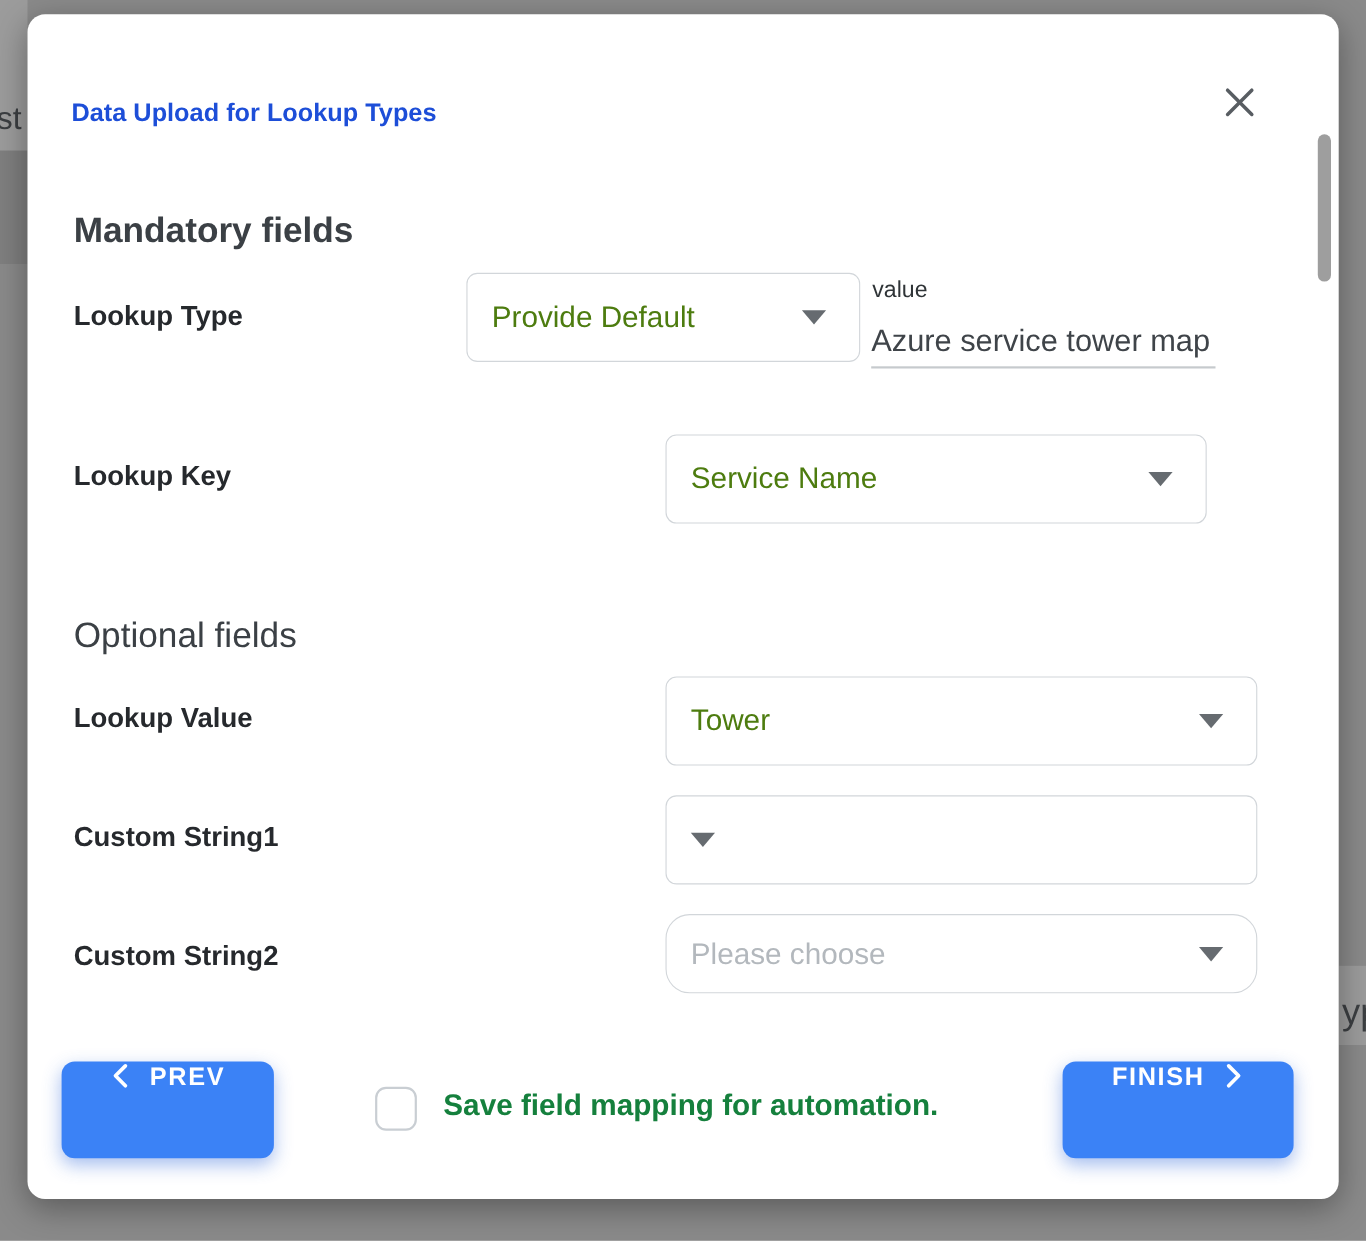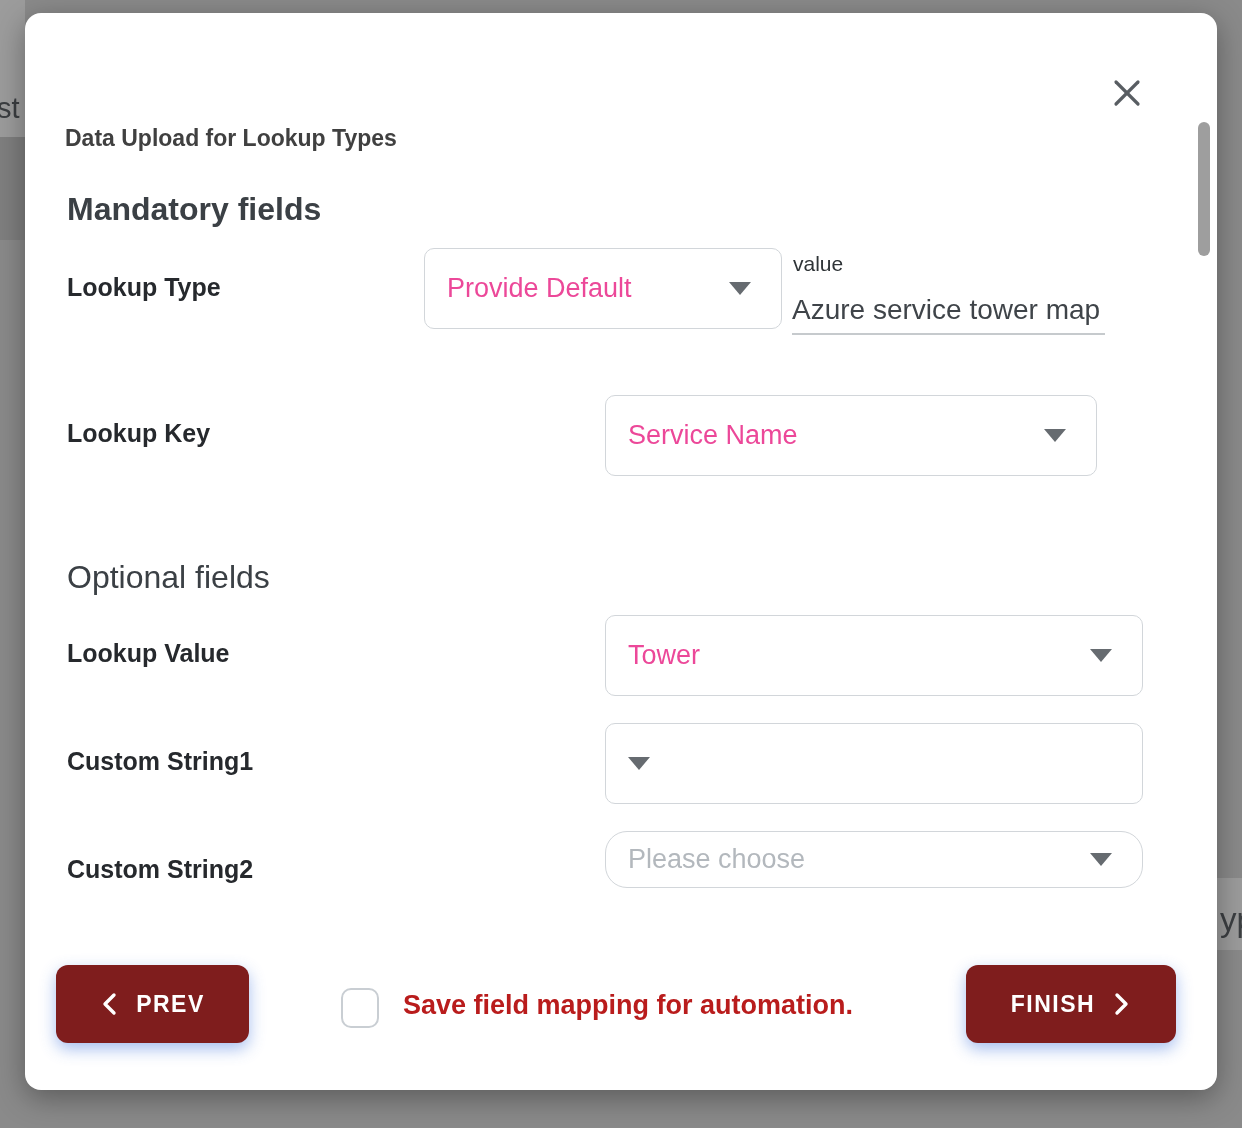--- a/index.html
+++ b/index.html
@@ -19,70 +19,70 @@
   .bg-frag-heading { left:-40px; top:34px; font-size:58px; font-weight:700; color:#1A1B1D; z-index:2; }
   .bg-frag-left    { left:-3px; top:92px; font-size:29px; color:#3B3E41; z-index:2; }
   .bg-frag-right   { left:1220px; top:901px; font-size:33px; color:#3C3F42; z-index:2; white-space:nowrap; }
 
   
   .modal {
     left:25px; top:13px; width:1192px; height:1077px;
     background:#FFFFFF; border-radius:16px; z-index:10;
     box-shadow:0 8px 30px rgba(0,0,0,0.35);
   }
-  .modal-title { left:40px; top:76px; font-size:23px; font-weight:700; color:#404040;margin-top:36px; }
+  .modal-title { left:40px; top:76px; font-size:23px; font-weight:700; color:#1d4ed8; }
   .close-btn { left:1080px; top:60px; width:44px; height:44px; cursor:pointer;
                display:flex; align-items:center; justify-content:center; }
   .scroll-thumb { left:1173px; top:109px; width:12px; height:134px;
                   background:#9E9E9E; border-radius:6px; }
 
   .section-heading { left:42px; font-size:32px; font-weight:400; color:#3B4045; }
   .heading-mandatory { top:178px;font-weight:bold; }
   .heading-optional  { top:546px; }
 
   .field-label { left:42px; font-size:25px; font-weight:700; color:#26292D; }
 
   .dd {
     border:1.5px solid #D2D6DA; border-radius:10px; background:#fff;
     display:flex; align-items:center; justify-content:space-between;
     padding:0 30px 0 22px; cursor:pointer;
   }
-  .dd-text { font-size:27px; color:#ec4899; white-space:nowrap; overflow:hidden; }
+  .dd-text { font-size:27px; color:#4d7c0f; white-space:nowrap; overflow:hidden; }
   .dd-text.placeholder { color:#B3B8BD; }
   .caret { width:0; height:0; border-left:11px solid transparent;
            border-right:11px solid transparent; border-top:13px solid #666B70; flex:0 0 auto; }
 
   .dd-lookup-type   { left:399px; top:235px; width:358px; height:81px; }
   .dd-lookup-key    { left:580px; top:382px; width:492px; height:81px; }
   .dd-lookup-value  { left:580px; top:602px; width:538px; height:81px; }
   .dd-custom-str1   { left:580px; top:710px; width:538px; height:81px; }
-  .dd-custom-str2   { left:580px; top:818px; width:538px; height:57px;border-radius:22px; }
+  .dd-custom-str2   { left:580px; top:818px; width:538px; height:72px;border-radius:22px; }
 
   .value-label { left:768px; top:239px; font-size:21px; color:#2F3437; }
   .value-input {
     left:767px; top:274px; width:313px; height:48px;
     border:none; border-bottom:2px solid #C6CACD; outline:none;
     font-family:"Liberation Sans", sans-serif;
     font-size:28px; color:#3F4449; background:transparent;
     white-space:nowrap; overflow:hidden; padding:0;
   }
 
   
   .btn {
-    height:78px; border:none; border-radius:12px; background:#7f1d1d;
+    height:88px; border:none; border-radius:12px; background:#3b82f6;
     color:#FFFFFF; font-family:"Liberation Sans", sans-serif;
     font-size:23px; font-weight:700; letter-spacing:1.5px;
-    display:flex; align-items:center; justify-content:center; gap:18px;
+    display:flex; align-items:flex-start; justify-content:center; gap:18px;
     cursor:pointer; box-shadow:0 6px 16px rgba(58,111,220,0.45);
   }
   .btn-prev   { left:31px;  top:952px; width:193px; }
   .btn-finish { left:941px; top:952px; width:210px; }
   .checkbox { left:316px; top:975px; width:38px; height:40px;
               border:2px solid #C9CED3; border-radius:10px; background:#fff; cursor:pointer; }
-  .save-label { left:378px; top:977px; font-size:27px; font-weight:700; color:#b91c1c; }
+  .save-label { left:378px; top:977px; font-size:27px; font-weight:700; color:#15803d; }
 </style>
 </head>
 <body>
 
 <div class="abs bg-band-light-left"></div>
 <div class="abs bg-band-dark-left"></div>
 <div class="abs bg-band-light-right"></div>
 <div class="abs bg-frag-heading">D</div>
 <div class="abs bg-frag-left">st</div>
 <div class="abs bg-frag-right">yp</div>

